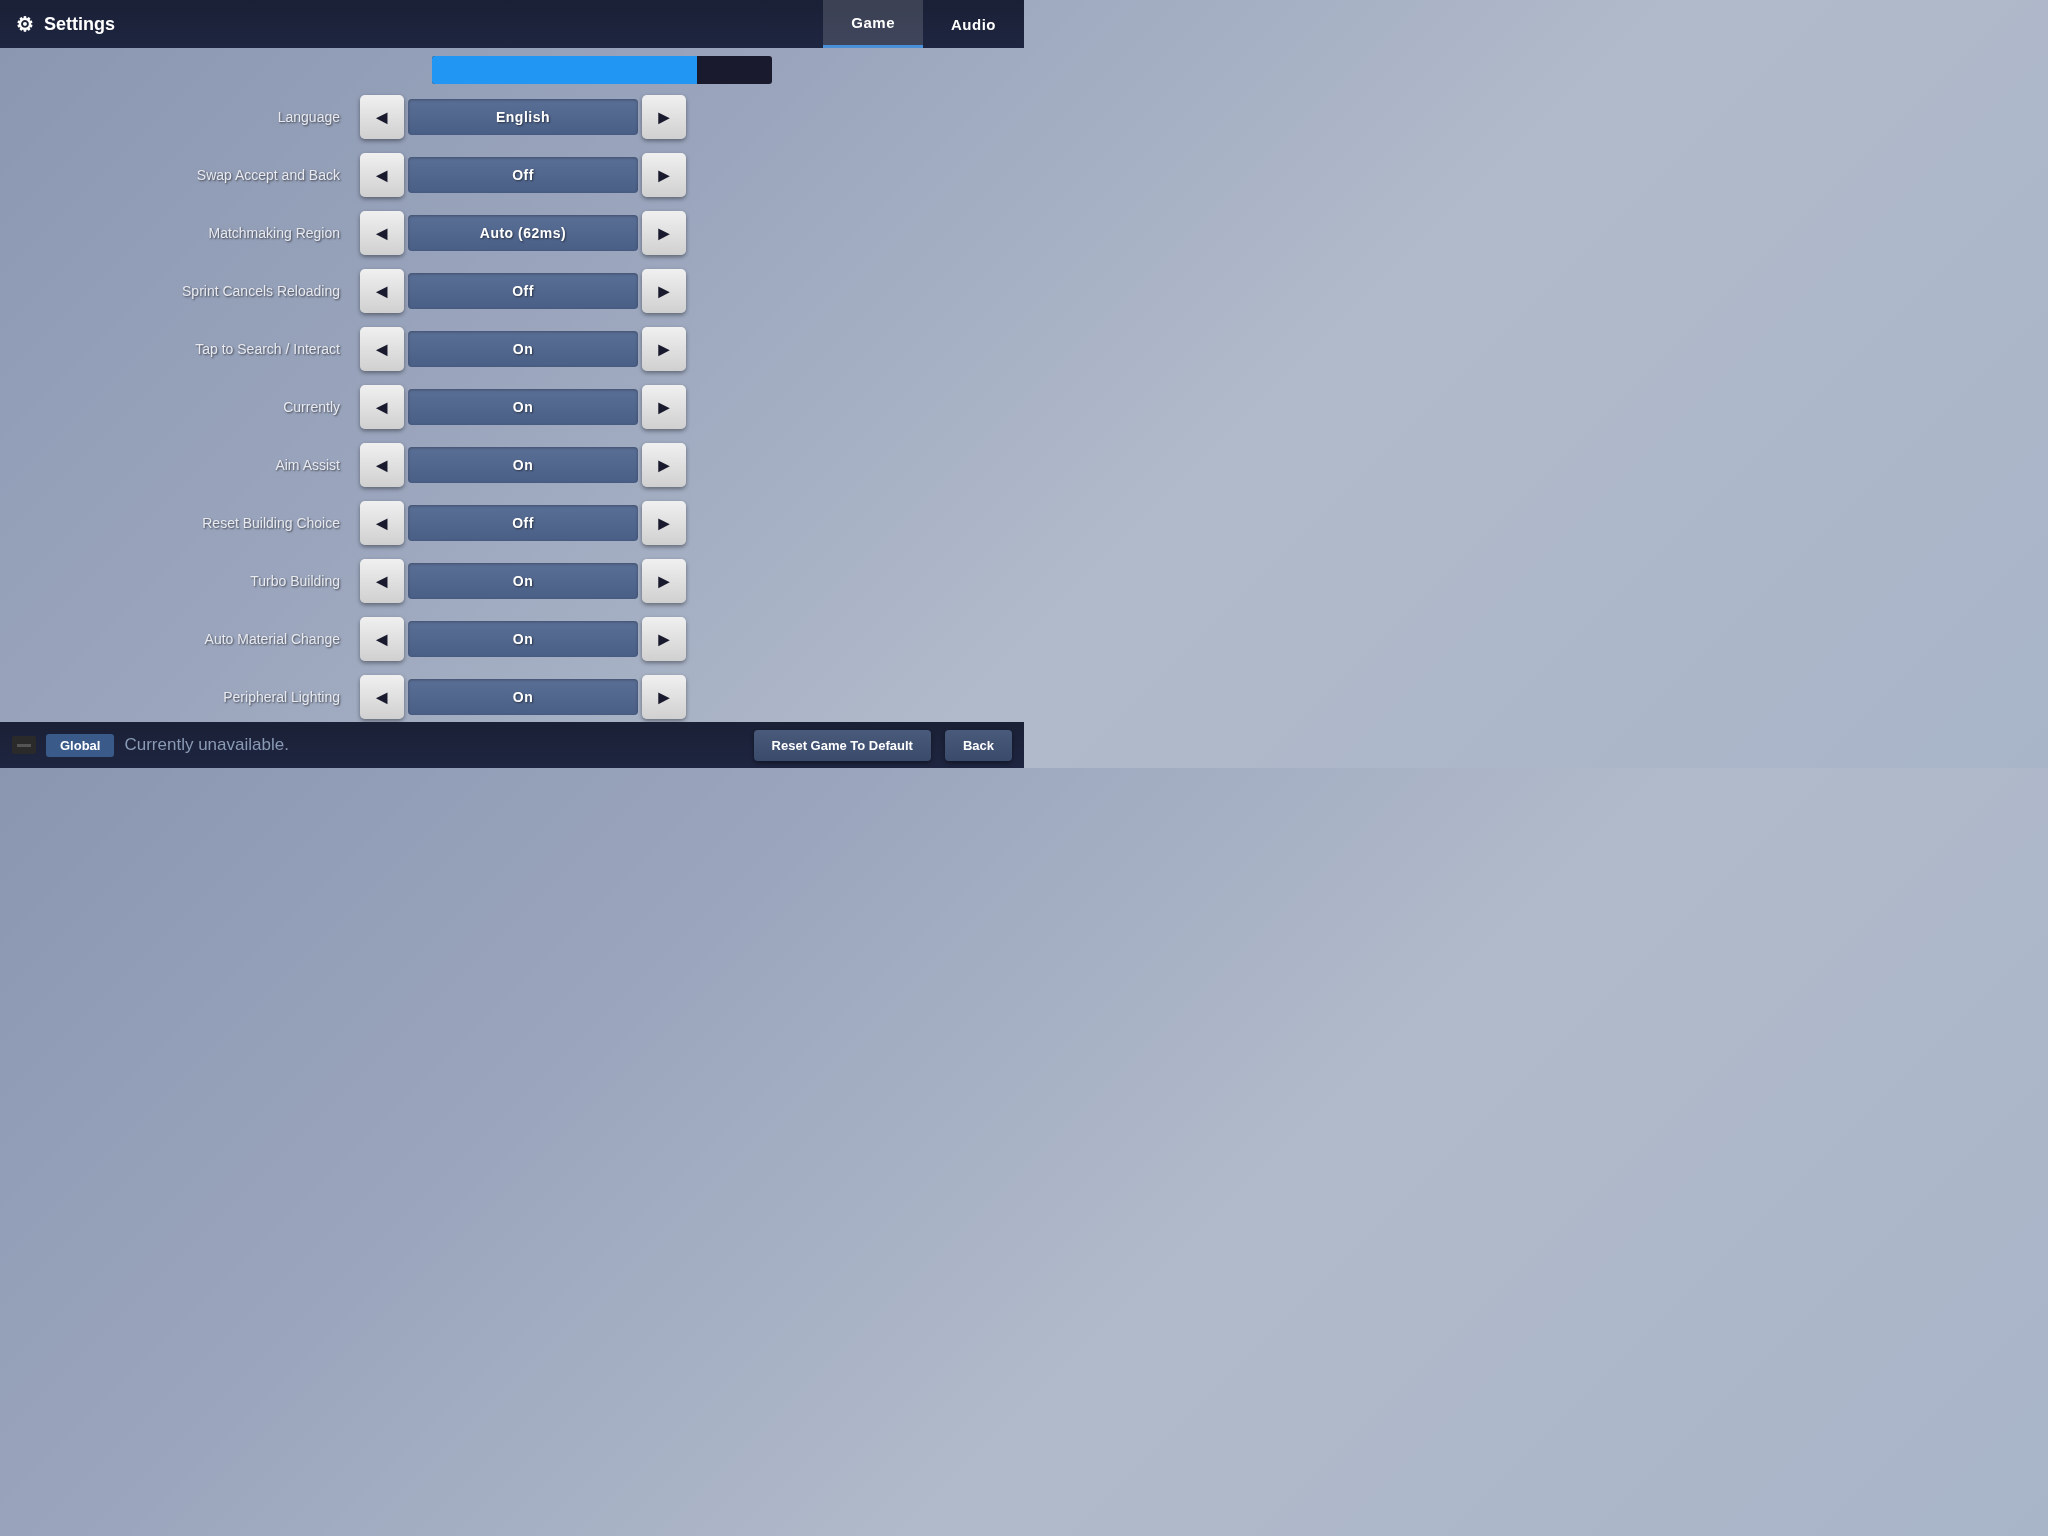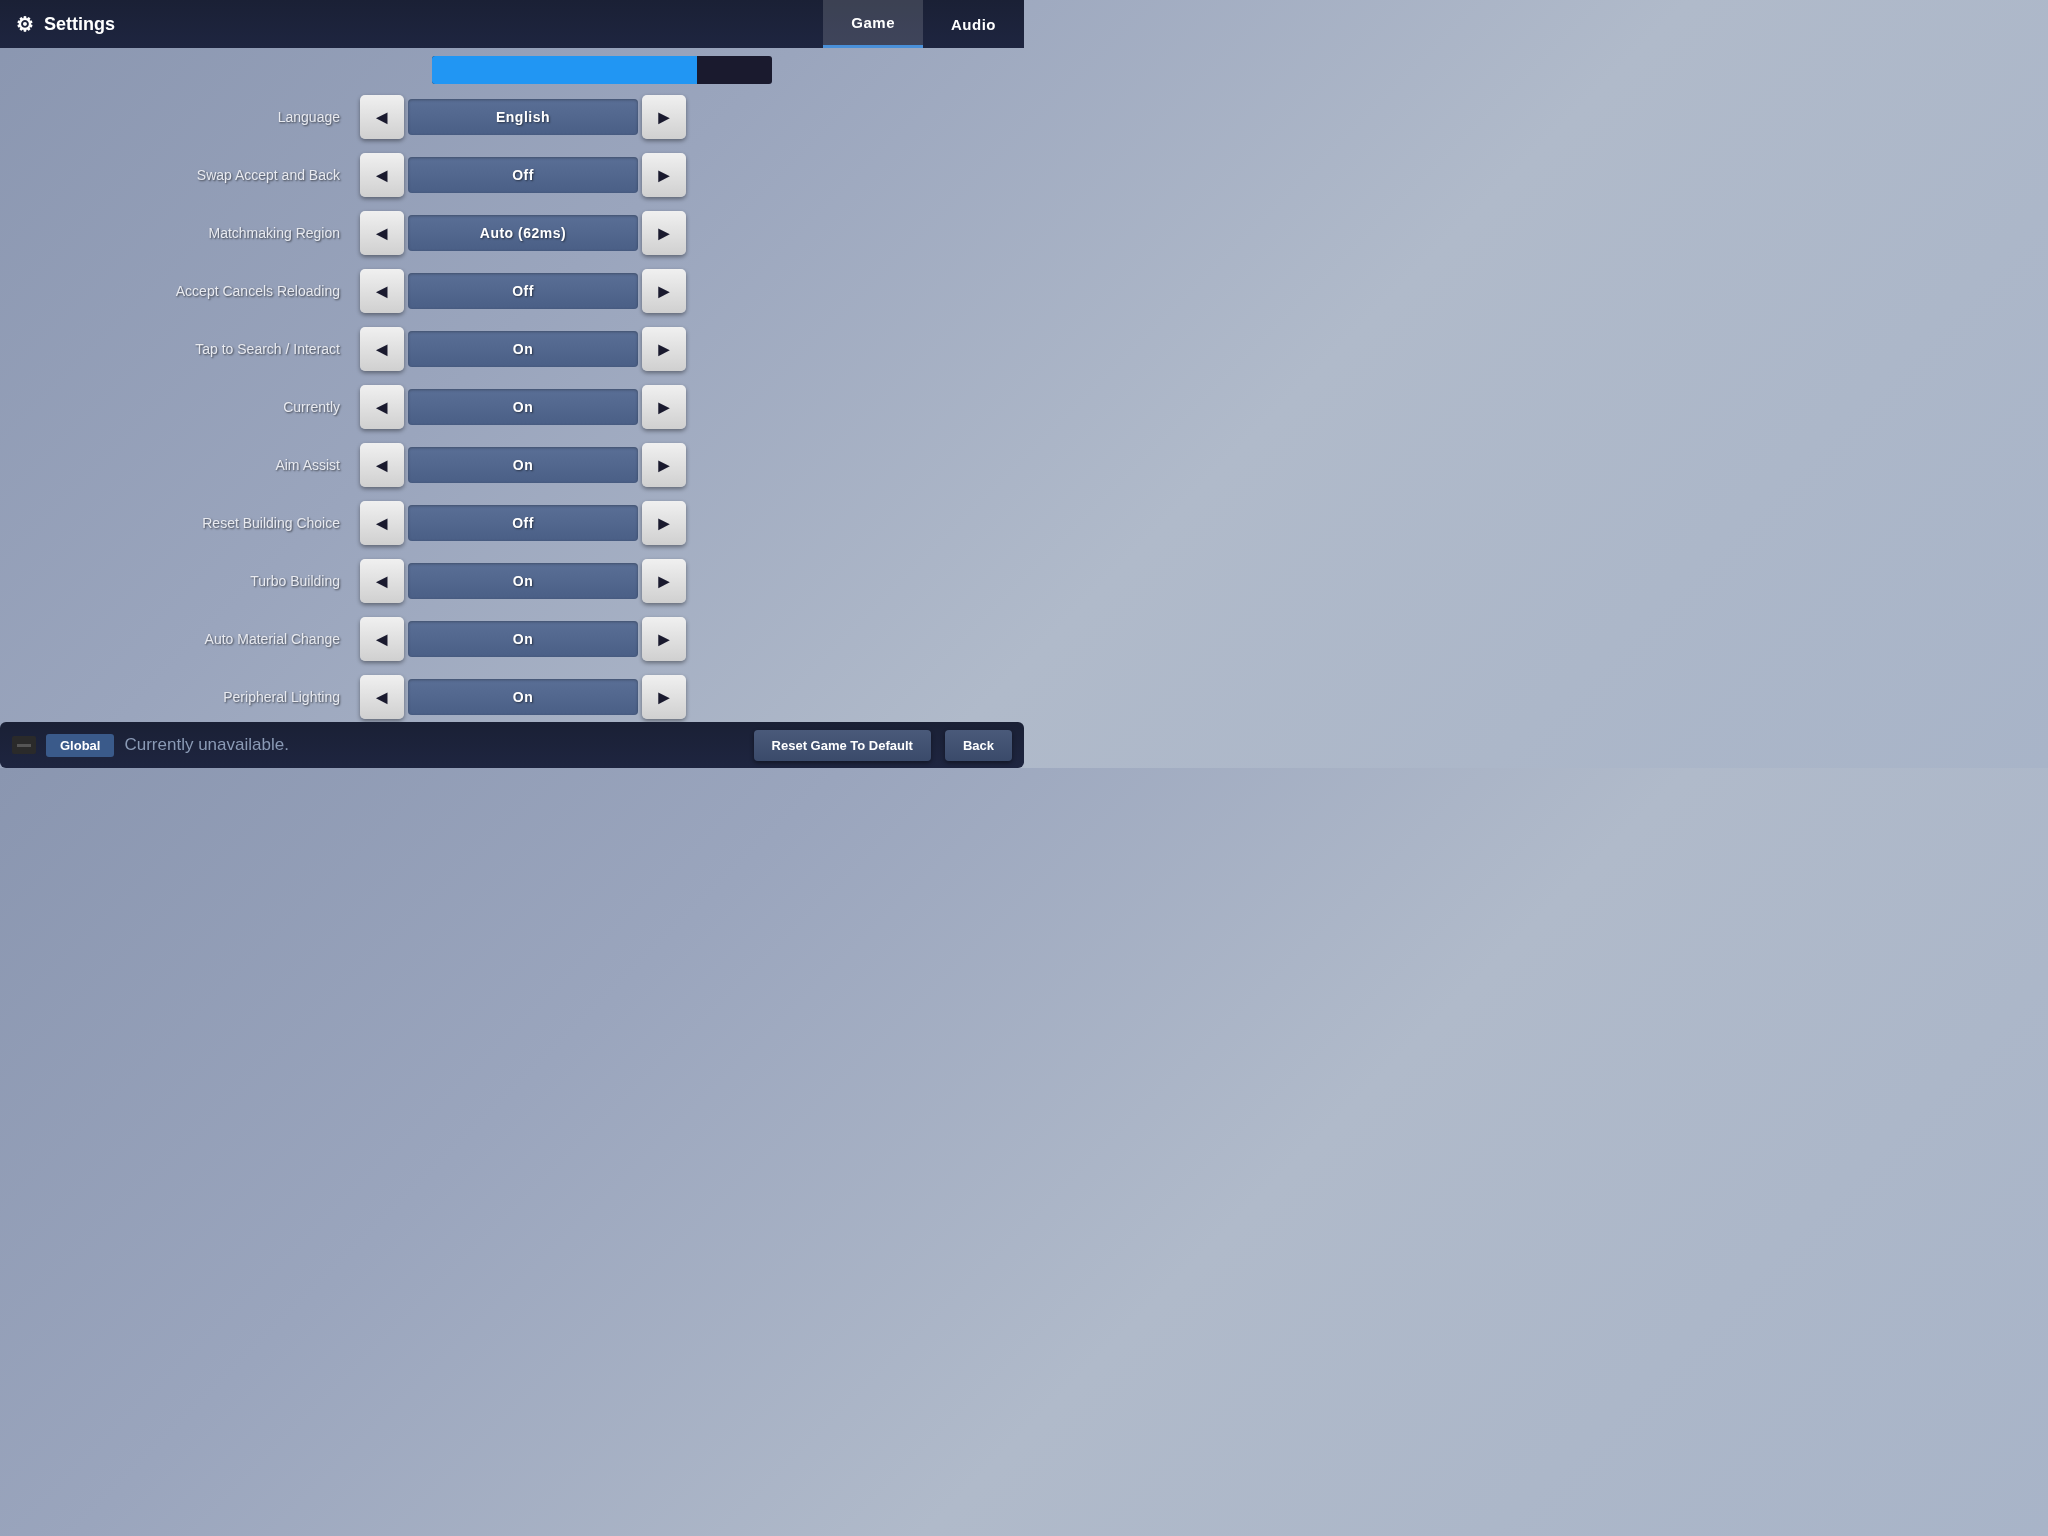--- a/index.html
+++ b/index.html
@@ -172,21 +172,20 @@
     .bottom-bar {
       position: absolute;
       bottom: 0;
       width: 100%;
       height: 46px;
       background: linear-gradient(180deg, #1a2035 0%, #1e2540 100%);
       display: flex;
       align-items: center;
       padding: 0 12px;
       gap: 10px;
-      border-radius: 6px;
     }
 
     .bottom-indicator {
       width: 24px;
       height: 18px;
       background: #2a2a2a;
       border-radius: 2px;
       display: flex;
       align-items: center;
       justify-content: center;
@@ -279,21 +278,21 @@
     </div>
       <div class="setting-row">
       <div class="setting-label">Matchmaking Region</div>
       <div class="setting-control">
         <button class="arrow-btn">◀</button>
         <div class="value-display">Auto (62ms)</div>
         <button class="arrow-btn">▶</button>
       </div>
     </div>
       <div class="setting-row">
-      <div class="setting-label">Accept Cancels Reloading</div>
+      <div class="setting-label">Sprint Cancels Reloading</div>
       <div class="setting-control">
         <button class="arrow-btn">◀</button>
         <div class="value-display">Off</div>
         <button class="arrow-btn">▶</button>
       </div>
     </div>
       <div class="setting-row">
       <div class="setting-label">Tap to Search / Interact</div>
       <div class="setting-control">
         <button class="arrow-btn">◀</button>

